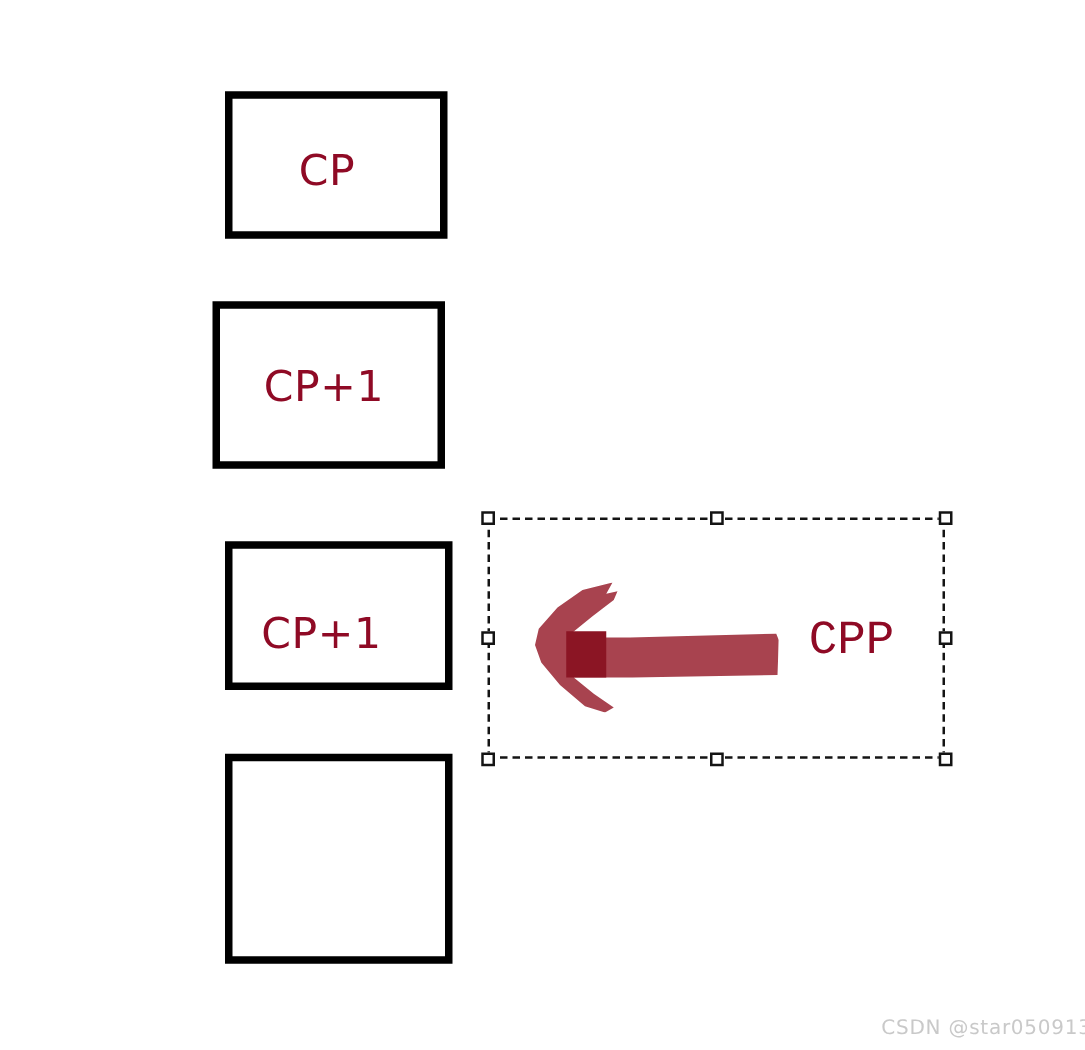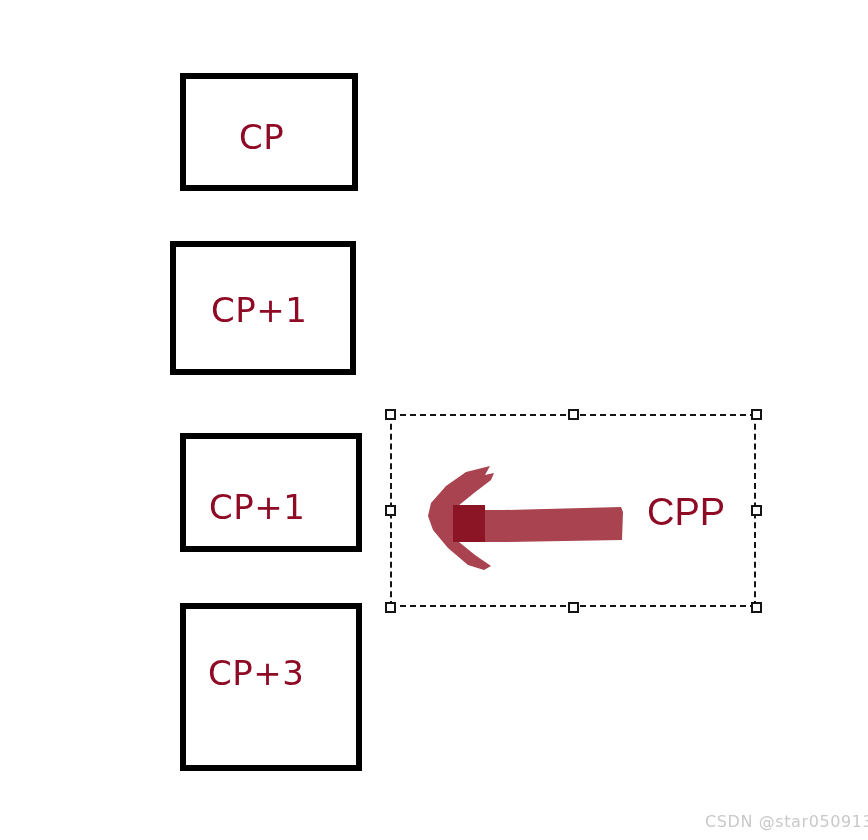--- a/index.html
+++ b/index.html
@@ -57,21 +57,21 @@
   }
   #arrow-overlap {
     position: absolute;
     background: #8b1524;
   }
 
   
   #cpp-label {
     position: absolute;
     color: #8f0a25;
-    font-family: Liberation Sans, sans-serif;
+    font-family: Liberation Mono, monospace;
     white-space: nowrap;
   }
 
   
   #watermark {
     position: absolute;
     color: #c9c9c9;
     font-family: "DejaVu Sans", sans-serif;
     font-size: 16px;
     white-space: nowrap;
@@ -86,21 +86,20 @@
   <div class="mem-box" id="box-cp" style="left: 180px; top: 73px; width: 178px; height: 118px; border-color: rgb(0, 0, 0); background: rgb(255, 255, 255);"></div>
   <div class="mem-label" id="label-cp" style="left: 239px; top: 117px; font-size: 34px; color: rgb(143, 10, 37);">CP</div>
 
   <div class="mem-box" id="box-cp-1" style="left: 170px; top: 241px; width: 186px; height: 134px; border-color: rgb(0, 0, 0); background: rgb(255, 255, 255);"></div>
   <div class="mem-label" id="label-cp-1" style="left: 211px; top: 290px; font-size: 34px; color: rgb(143, 10, 37);">CP+1</div>
 
   <div class="mem-box" id="box-cp-2" style="left: 180px; top: 433px; width: 182px; height: 119px; border-color: rgb(0, 0, 0); background: rgb(255, 255, 255);"></div>
   <div class="mem-label" id="label-cp-2" style="left: 209px; top: 487px; font-size: 34px; color: rgb(143, 10, 37);">CP+1</div>
 
   <div class="mem-box" id="box-cp-3" style="left: 180px; top: 603px; width: 182px; height: 168px; border-color: rgb(0, 0, 0); background: rgb(255, 255, 255);"></div>
-  <div class="mem-label" id="label-cp-3" style="left: 208px; top: 653px; font-size: 34px; color: rgb(143, 10, 37);">CP+3</div>
 
   <div id="selection-frame" style="left: 390px; top: 414px; width: 366px; height: 193px; border-color: rgb(20, 20, 20);"></div>
 
   <svg id="arrow-shape" viewBox="0 0 195 104" preserveAspectRatio="none" style="left: 428px; top: 466px; width: 195px; height: 104px;">
     <path id="arrow-path" d="M 62,0 L 57,9 L 66,7 L 63,14 L 46,27 L 30,40 L 26,44 L 76,44
              L 193,41 L 195,46 L 194,74 L 78,76 L 31,76 L 47,89 L 63,100
              L 56,104 L 40,99 L 20,82 L 5,64 L 0,50 L 3,37 L 18,20 L 38,6 Z" fill="#a8434f"></path>
   </svg>
   <div id="arrow-overlap" style="left: 453px; top: 505px; width: 32px; height: 37px; background: rgb(139, 21, 36);"></div>
 

